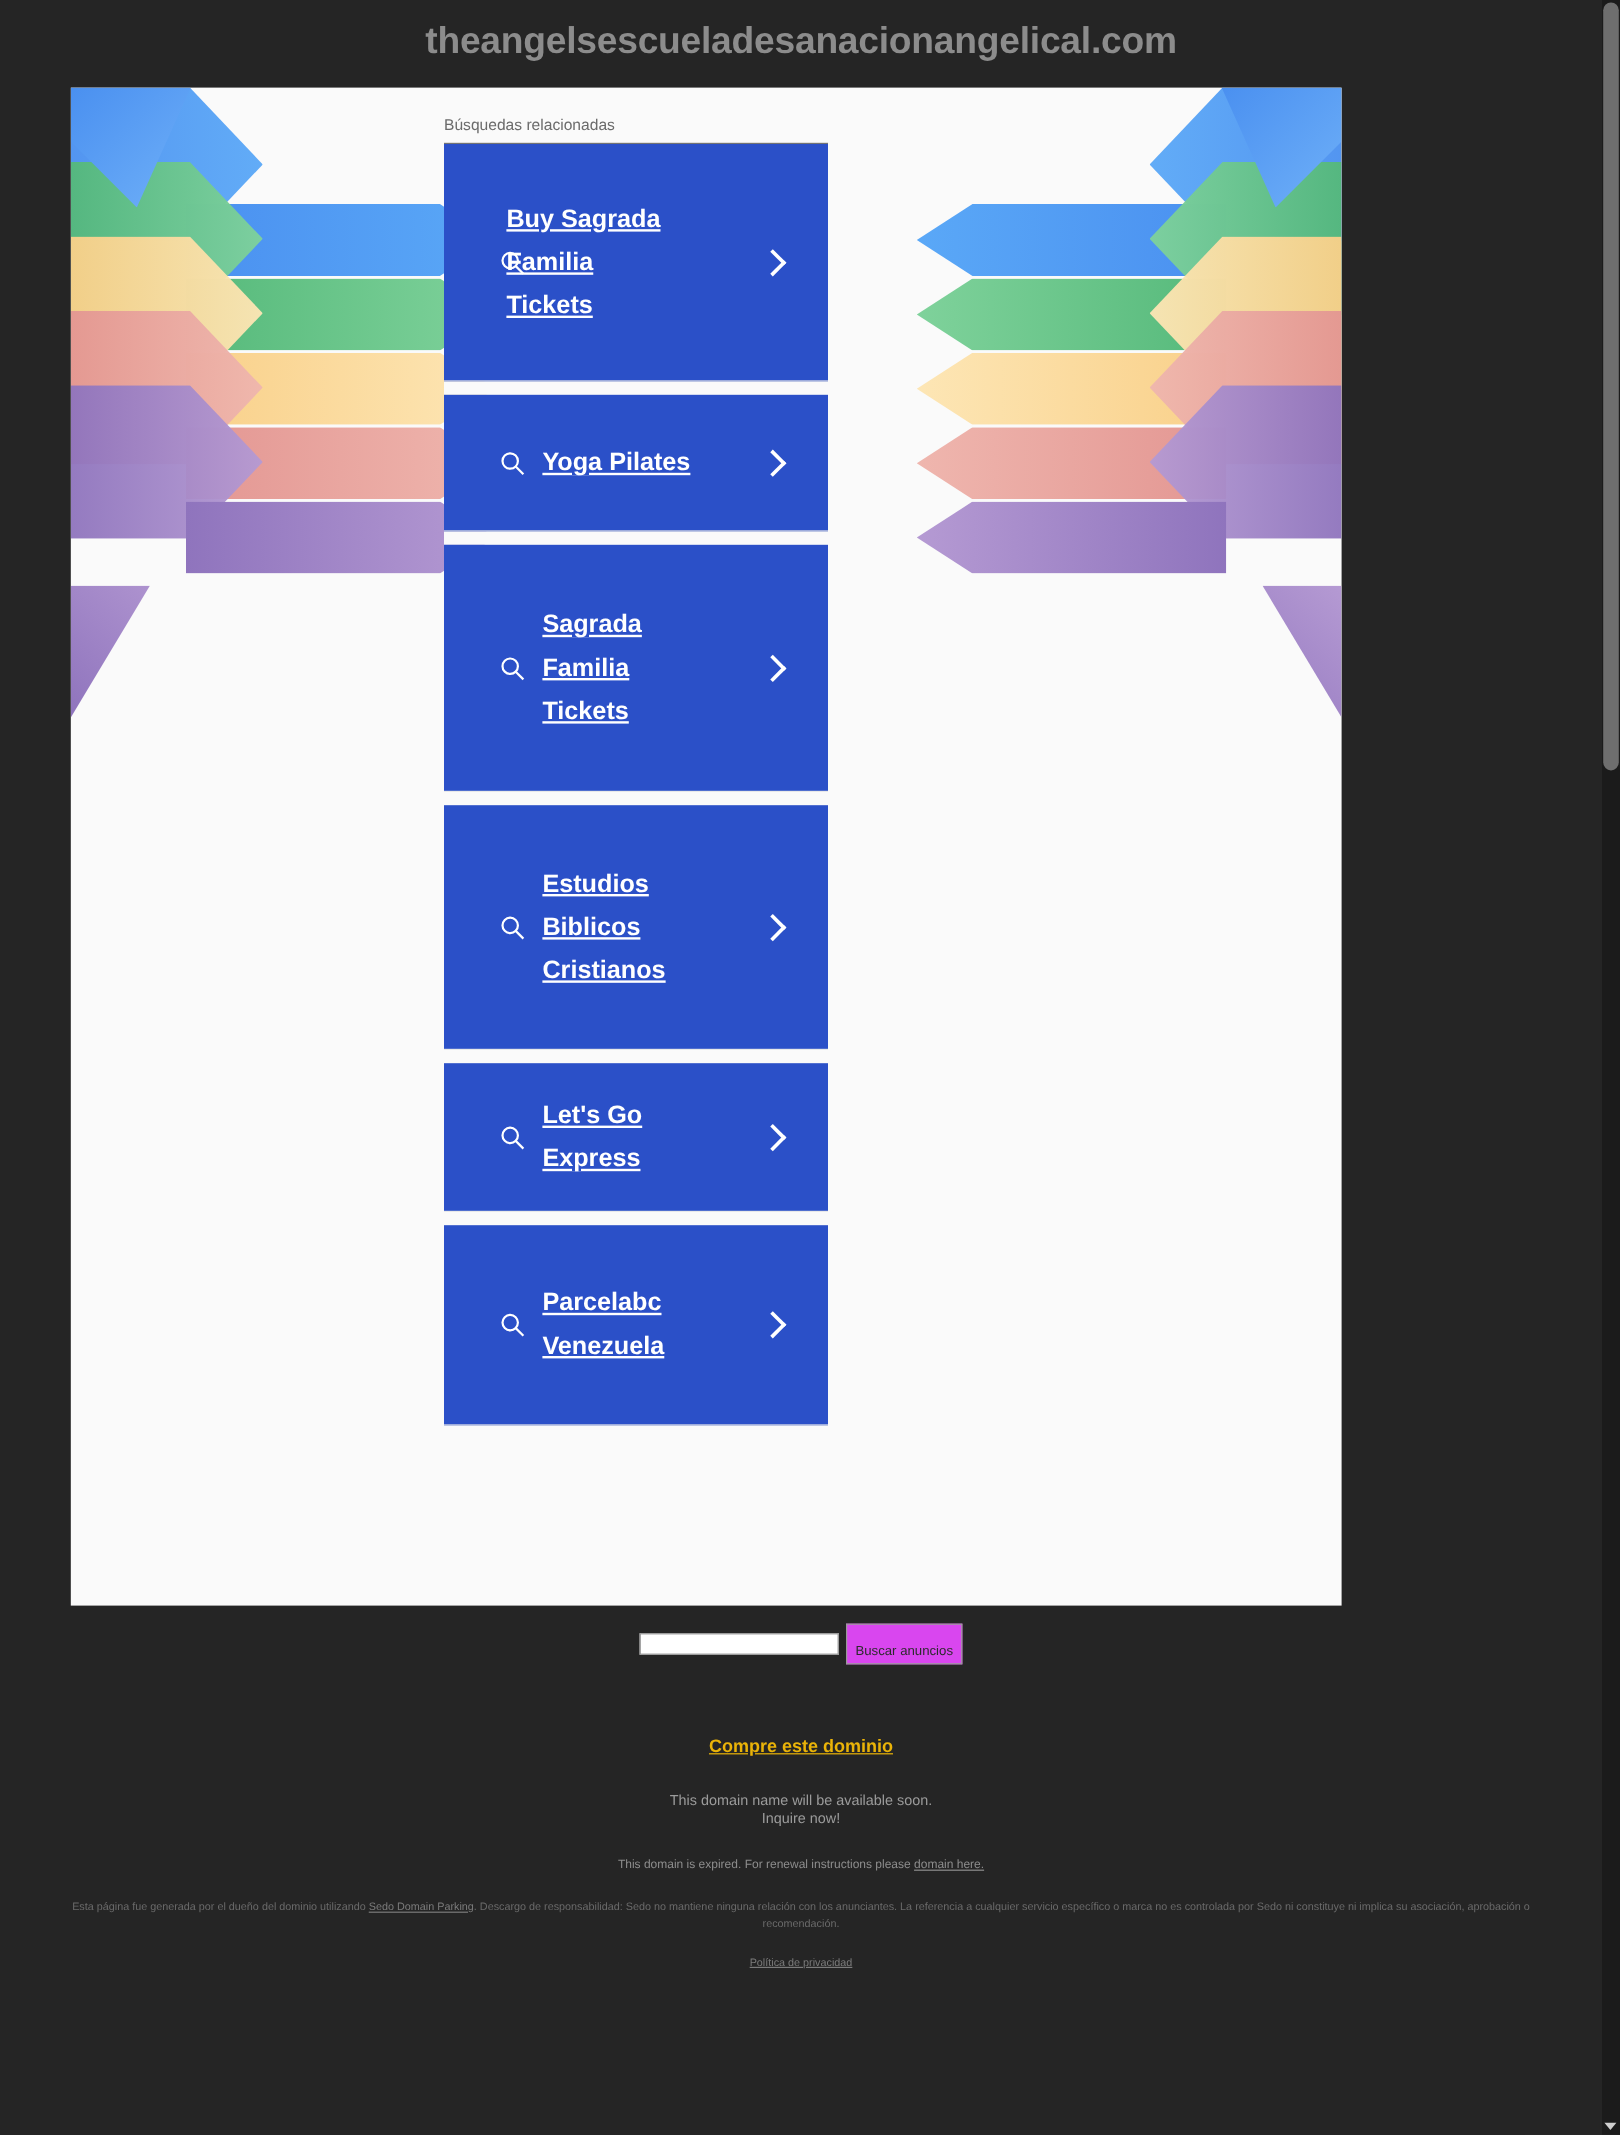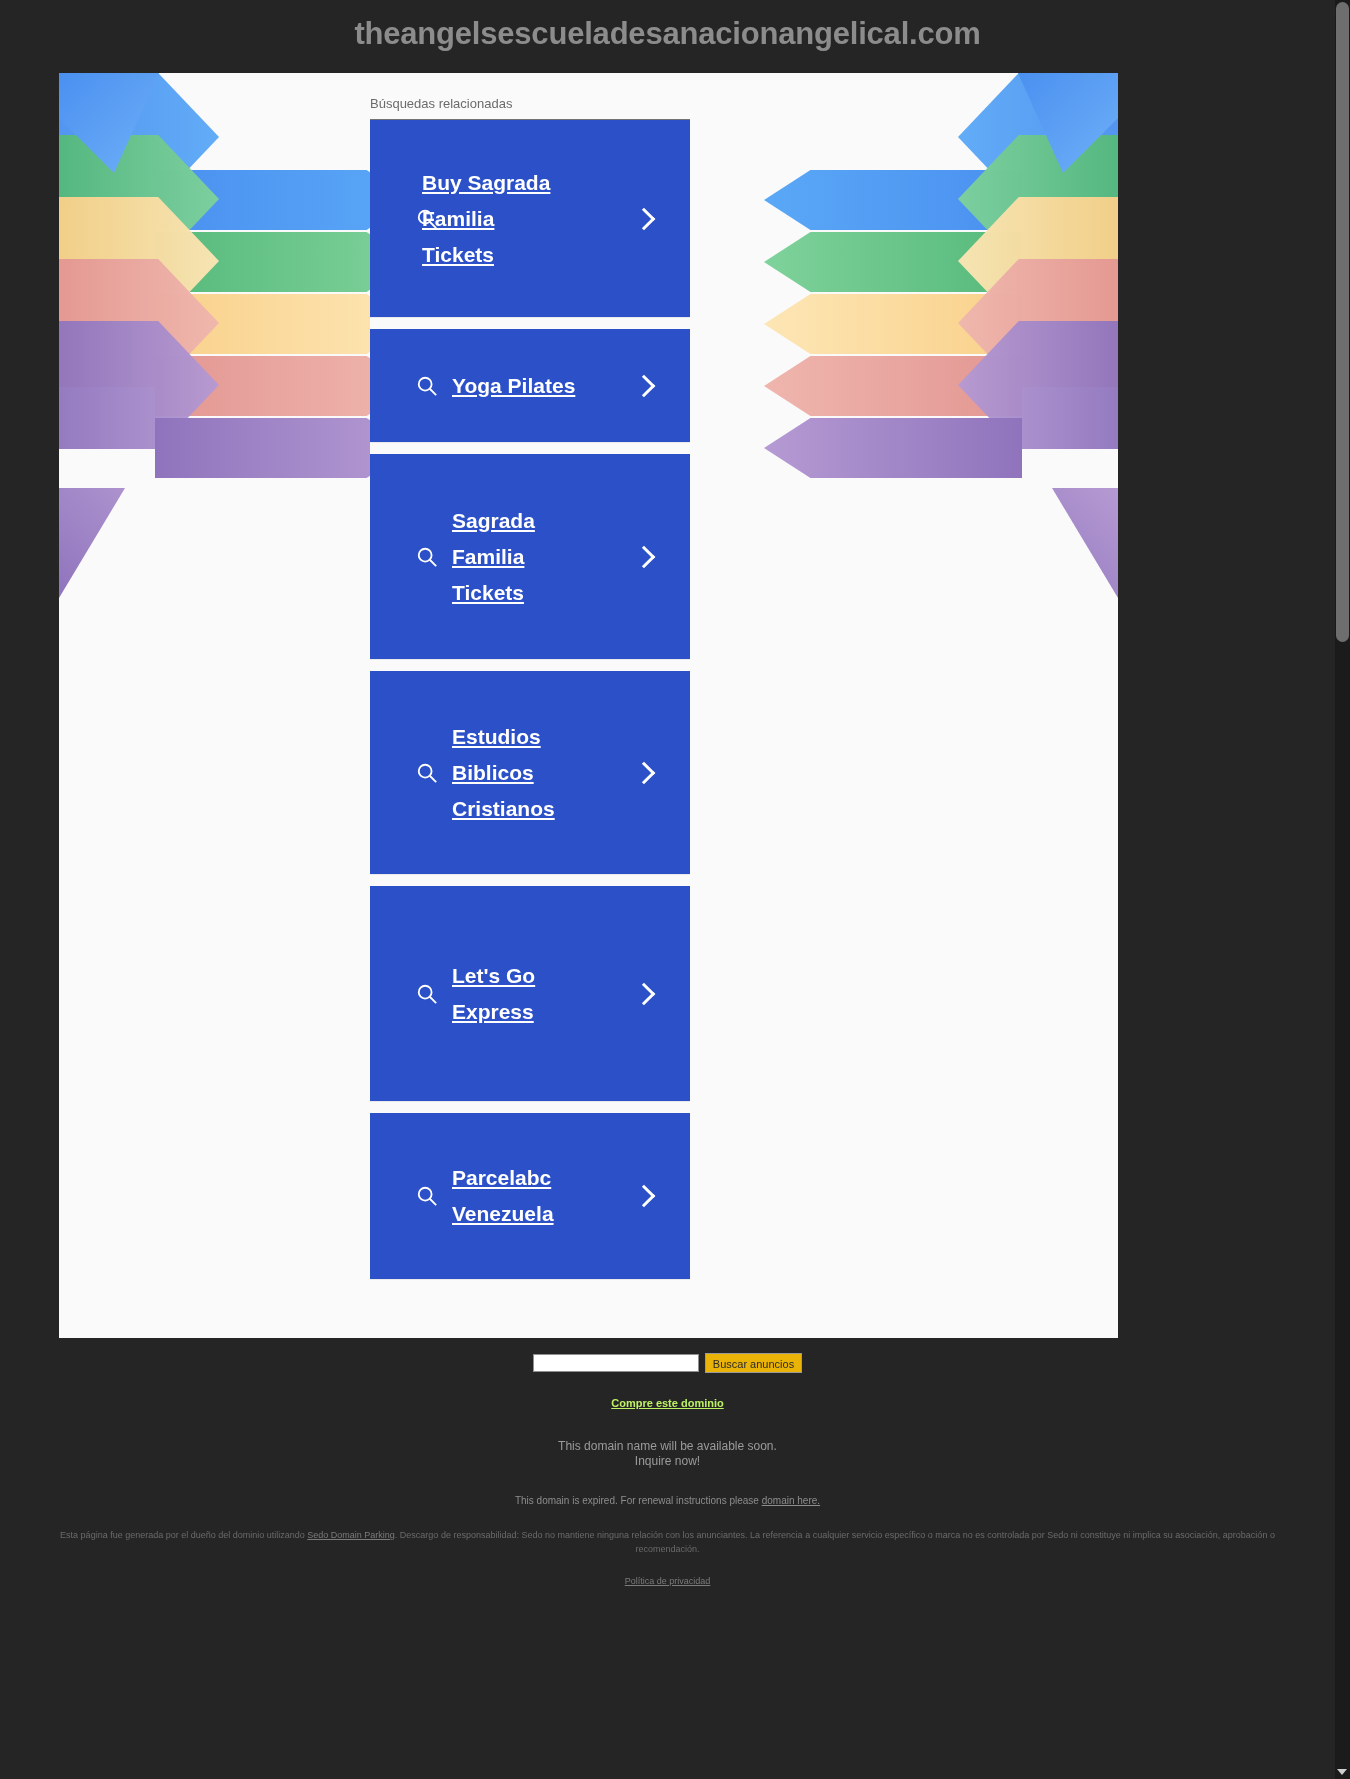--- a/index.html
+++ b/index.html
@@ -124,33 +124,33 @@
   .search-input {
     width: 166px; height: 18px;
     background: #ffffff;
     border: 1px solid #8f8f8f;
     font-size: 11px;
     padding: 0 3px;
     font-family: "Liberation Sans", sans-serif;
   }
   .search-btn {
     height: 20px;
-    background: #eab308;
+    background: #d946ef;
     border: 1px solid #9a9a9a;
     font-size: 11px;
     color: #2b2b2b;
-    padding: 4px 7px;
+    padding: 16px 7px;
     font-family: "Liberation Sans", sans-serif;
     cursor: pointer;
   }
   .buy-domain {
-    margin-top: 24px;
-    font-size: 11px;
+    margin-top: 60px;
+    font-size: 15px;
     font-weight: bold;
-    color: #bef264;
+    color: #eab308;
     text-decoration: underline;
     display: inline-block;
   }
   .avail-text {
     margin-top: 28px;
     font-size: 12px;
     color: #9b9b9b;
     line-height: 15px;
   }
   .expired-text {
@@ -245,21 +245,21 @@
         <div class="ad-sep"></div>
         <div class="ad-block" style="height: 204px;">
           <span class="search-icon"><svg viewBox="0 0 24 24" width="22" height="22" fill="none" stroke="#ffffff" stroke-width="2">
               <circle cx="10" cy="10" r="7"></circle>
               <line x1="15" y1="15" x2="22" y2="22"></line>
             </svg></span>
           <span class="ad-text">Estudios Biblicos Cristianos</span>
           <span class="chevron-right"></span>
         </div>
         <div class="ad-sep"></div>
-        <div class="ad-block" style="height: 216px;">
+        <div class="ad-block" style="height: 124px;">
           <span class="search-icon"><svg viewBox="0 0 24 24" width="22" height="22" fill="none" stroke="#ffffff" stroke-width="2">
               <circle cx="10" cy="10" r="7"></circle>
               <line x1="15" y1="15" x2="22" y2="22"></line>
             </svg></span>
           <span class="ad-text">Let's Go Express</span>
           <span class="chevron-right"></span>
         </div>
         <div class="ad-sep"></div>
         <div class="ad-block" style="height: 167px;">
           <span class="search-icon"><svg viewBox="0 0 24 24" width="22" height="22" fill="none" stroke="#ffffff" stroke-width="2">

